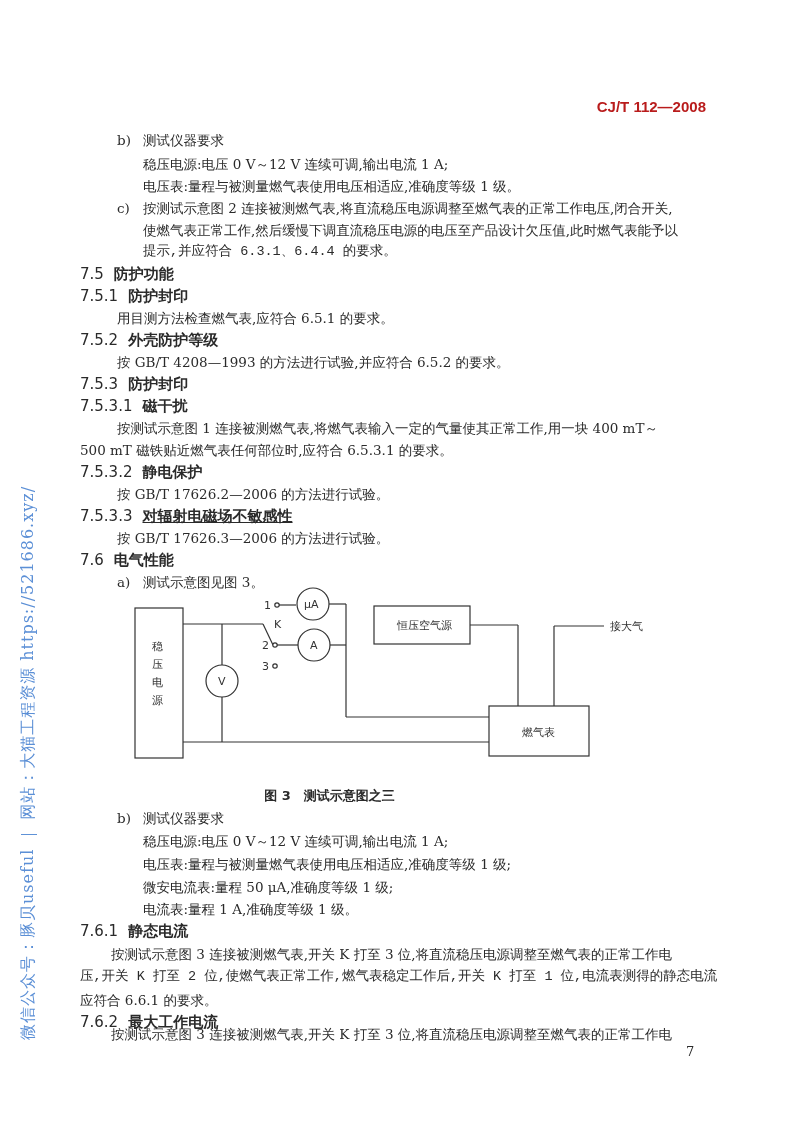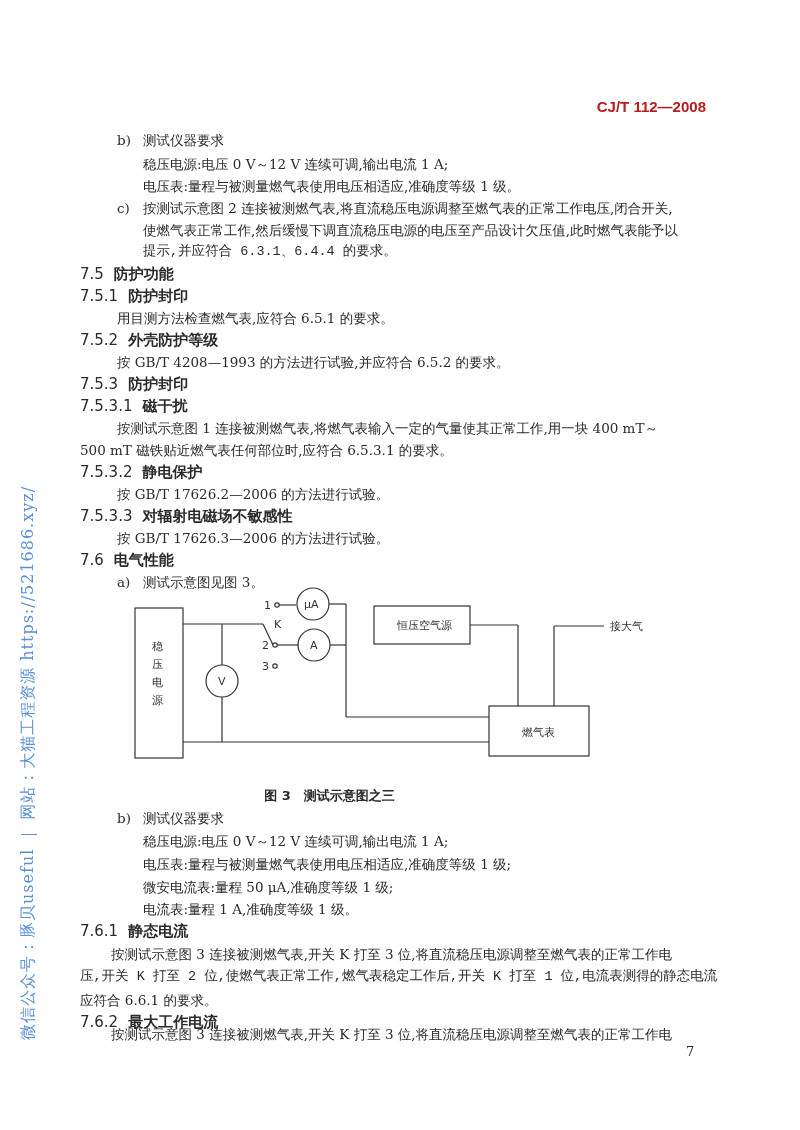--- a/index.html
+++ b/index.html
@@ -62,21 +62,21 @@
 </div>
 <div class="line h" style="top:397px;left:80px;">
   <span class="num">7.5.3.1</span><span>磁干扰</span>
 </div>
 <div class="line" style="top:419px;left:117px;">按测试示意图 1 连接被测燃气表,将燃气表输入一定的气量使其正常工作,用一块 400 mT～</div>
 <div class="line" style="top:441px;left:80px;text-align:center;">500 mT 磁铁贴近燃气表任何部位时,应符合 6.5.3.1 的要求。</div>
 <div class="line h" style="top:463px;left:80px;">
   <span class="num">7.5.3.2</span><span>静电保护</span>
 </div>
 <div class="line" style="top:485px;left:117px;">按 GB/T 17626.2—2006 的方法进行试验。</div>
-<div class="line h" style="top:507px;left:80px;">
+<div class="line h" style="top:507px;left:80px;text-decoration:underline;">
   <span class="num">7.5.3.3</span><span>对辐射电磁场不敏感性</span>
 </div>
 <div class="line" style="top:529px;left:117px;">按 GB/T 17626.3—2006 的方法进行试验。</div>
 <div class="line h" style="top:551px;left:80px;">
   <span class="num">7.6</span><span>电气性能</span>
 </div>
 <div class="line" style="top:573px;left:117px;">a)</div>
 <div class="line" style="top:573px;left:143px;">测试示意图见图 3。</div>
 
 <svg class="diagram" width="800" height="1130">

